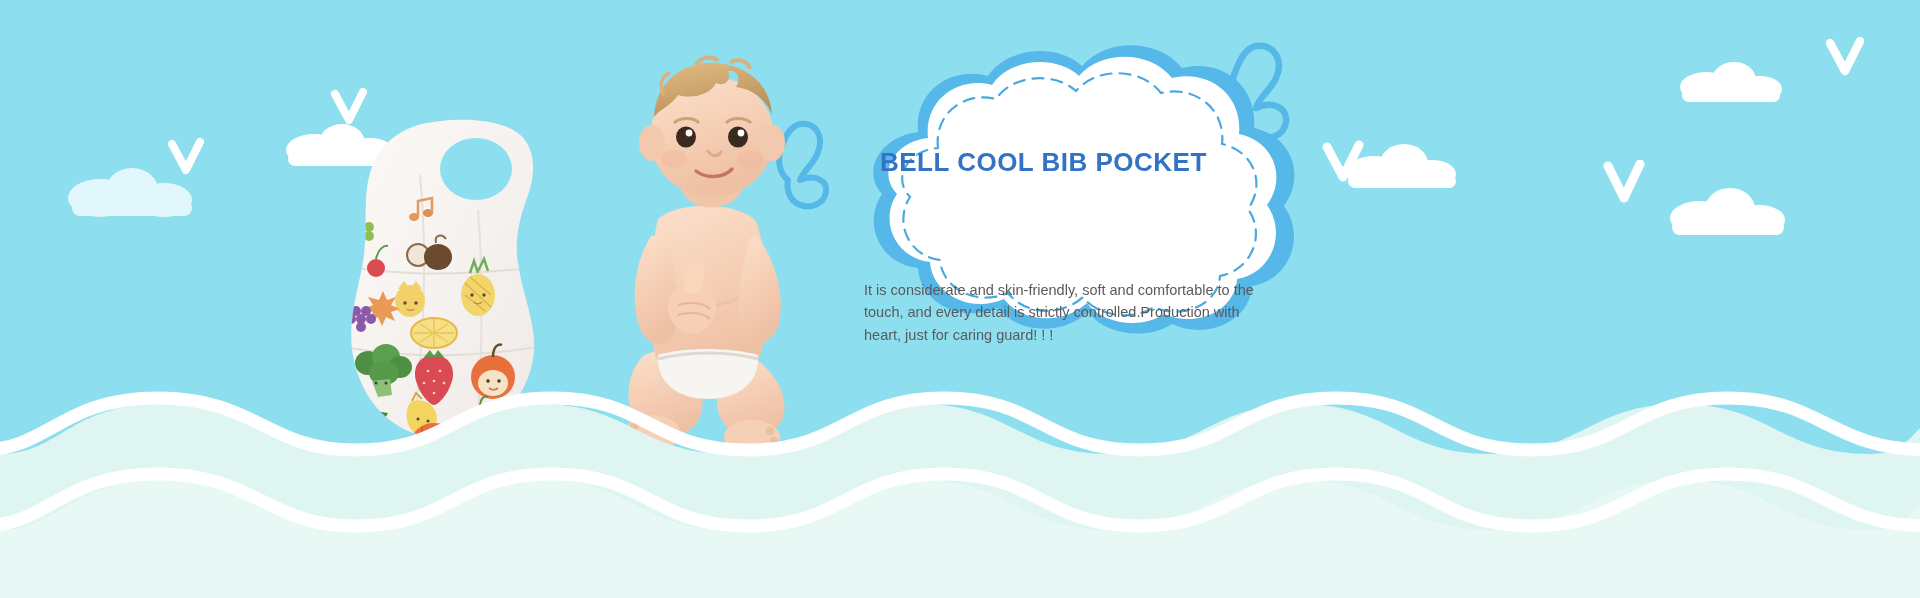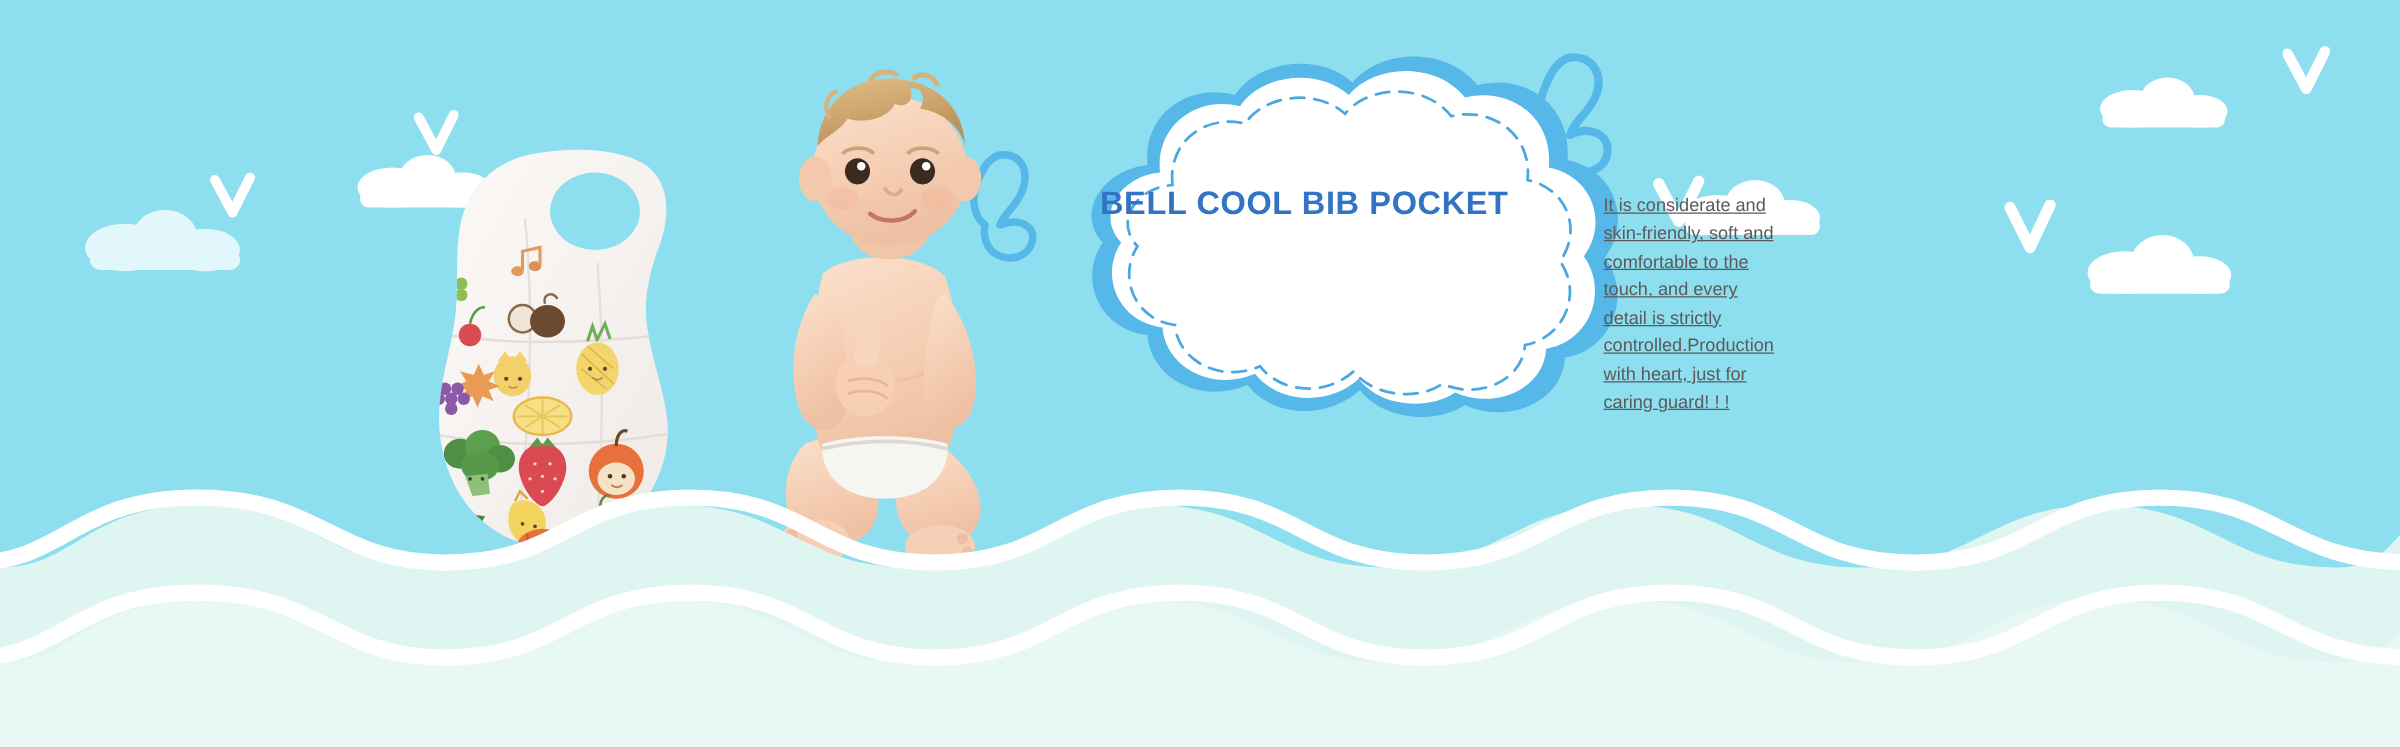--- a/index.html
+++ b/index.html
@@ -27,34 +27,33 @@
   
   .cloud-o { position:absolute; pointer-events:none; }
   
   .bib { position:absolute; left:300px; top:115px; width:270px; height:330px; }
   
   .baby { position:absolute; left:600px; top:55px; width:240px; height:400px; }
   
   .callout { position:absolute; left:810px; top:40px; width:510px; height:300px; }
   .callout-text {
     position:absolute; left:860px; top:140px; width:420px; height:170px;
-    display:flex; flex-direction:row; justify-content:flex-start;gap:36px;
+    display:flex; flex-direction:column; justify-content:flex-start;gap:36px;
   }
   .callout-title {
     font-size:26px; font-weight:bold; color:#3373c4;
     letter-spacing:0.5px; line-height:1.1;
     margin-top:8px; margin-left:20px;
     white-space:nowrap;
   }
   .divider { margin:16px 0 0 0; width:392px; height:10px; }
   .callout-body {
     margin-top:14px; margin-left:4px;
     font-size:14.5px; line-height:1.55; color:#5a5a5a;
     width:392px;
-    text-decoration:underline;
   }
 </style>
 </head>
 <body>
 
 <div class="banner">
 
   <svg class="cloud-w" style="left:60px; top:160px;" width="150" height="60" viewBox="0 0 150 60">
     <g fill="#ffffff" opacity="0.75">
       <ellipse cx="40" cy="38" rx="32" ry="19"></ellipse>

